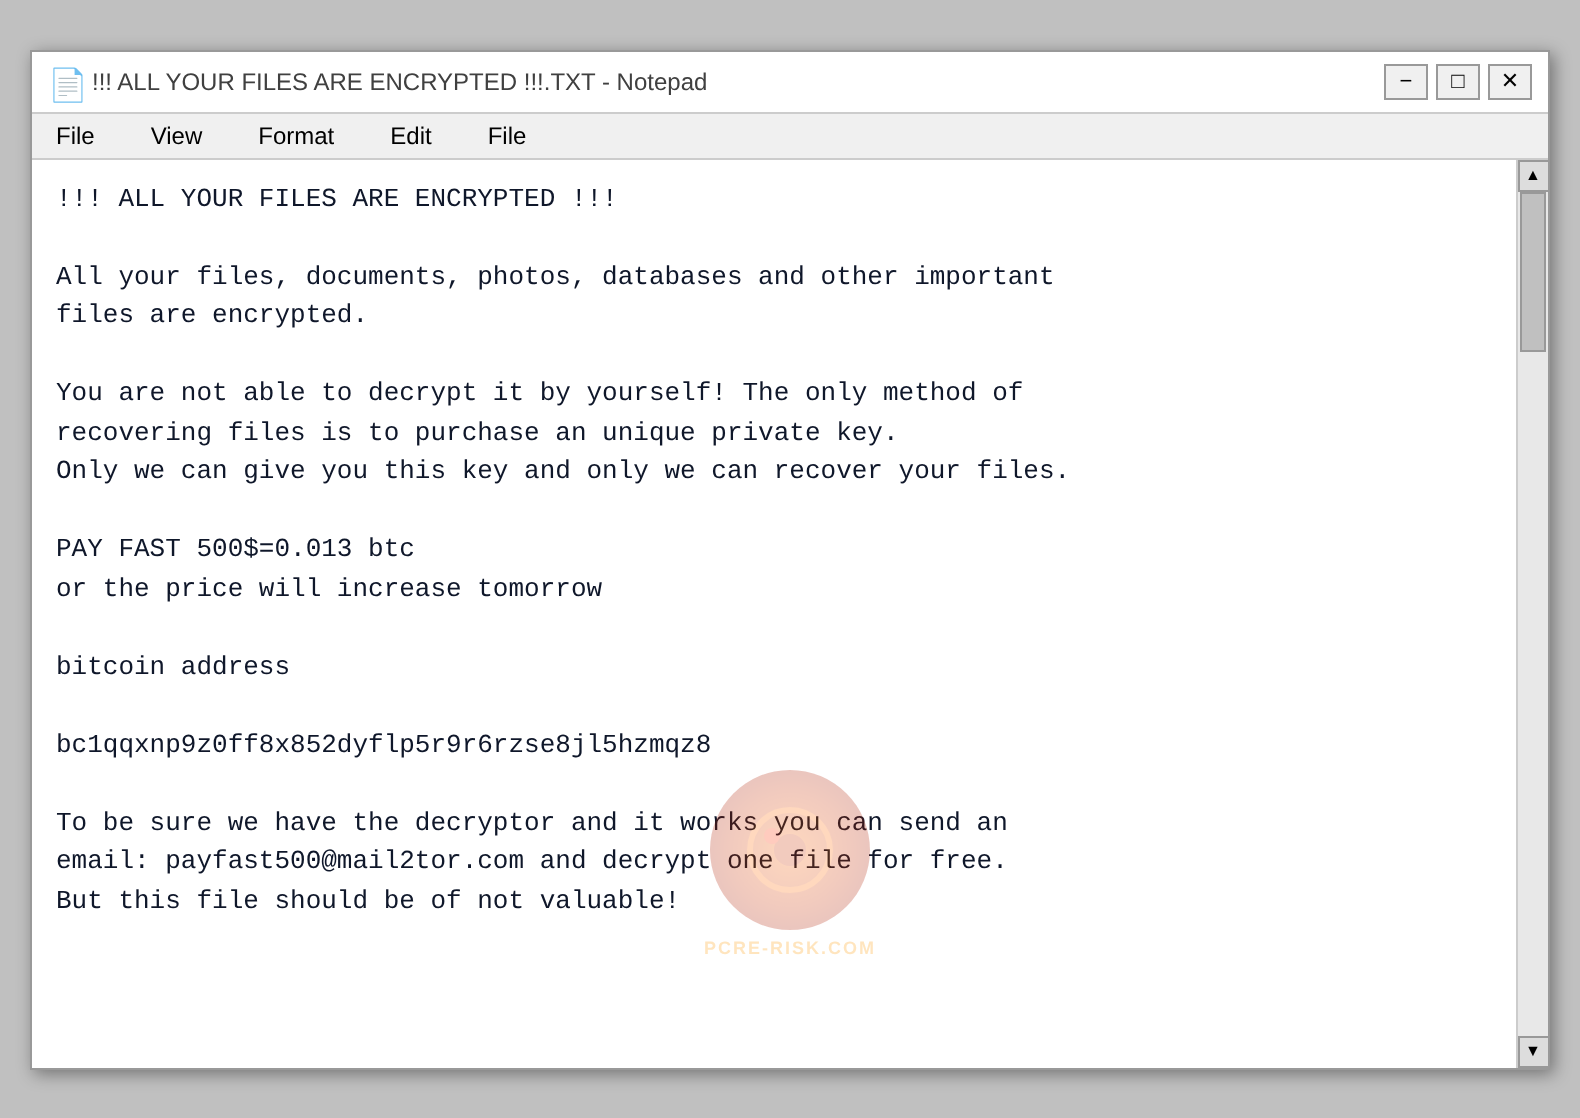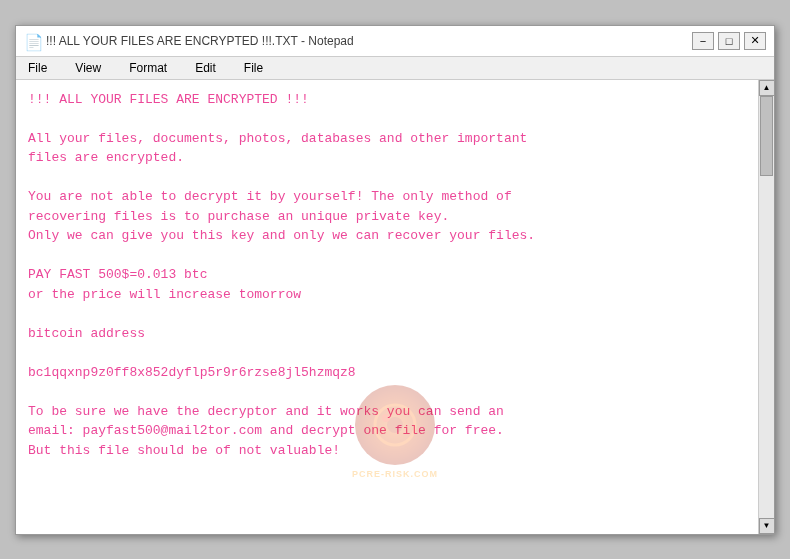--- a/index.html
+++ b/index.html
@@ -73,21 +73,21 @@
     .text-content {
       flex: 1;
       padding: 10px 12px;
       font-family: 'Courier New', Courier, monospace;
       font-size: 13px;
       line-height: 1.5;
       background: #fff;
       overflow: hidden;
       white-space: pre-wrap;
       word-break: break-all;
-      color: #ec4899;
+      color: #0f172a;
     }
     .scrollbar {
       width: 16px;
       background: #f0f0f0;
       border-left: 1px solid #ccc;
       display: flex;
       flex-direction: column;
       align-items: center;
     }
     .scroll-btn {

